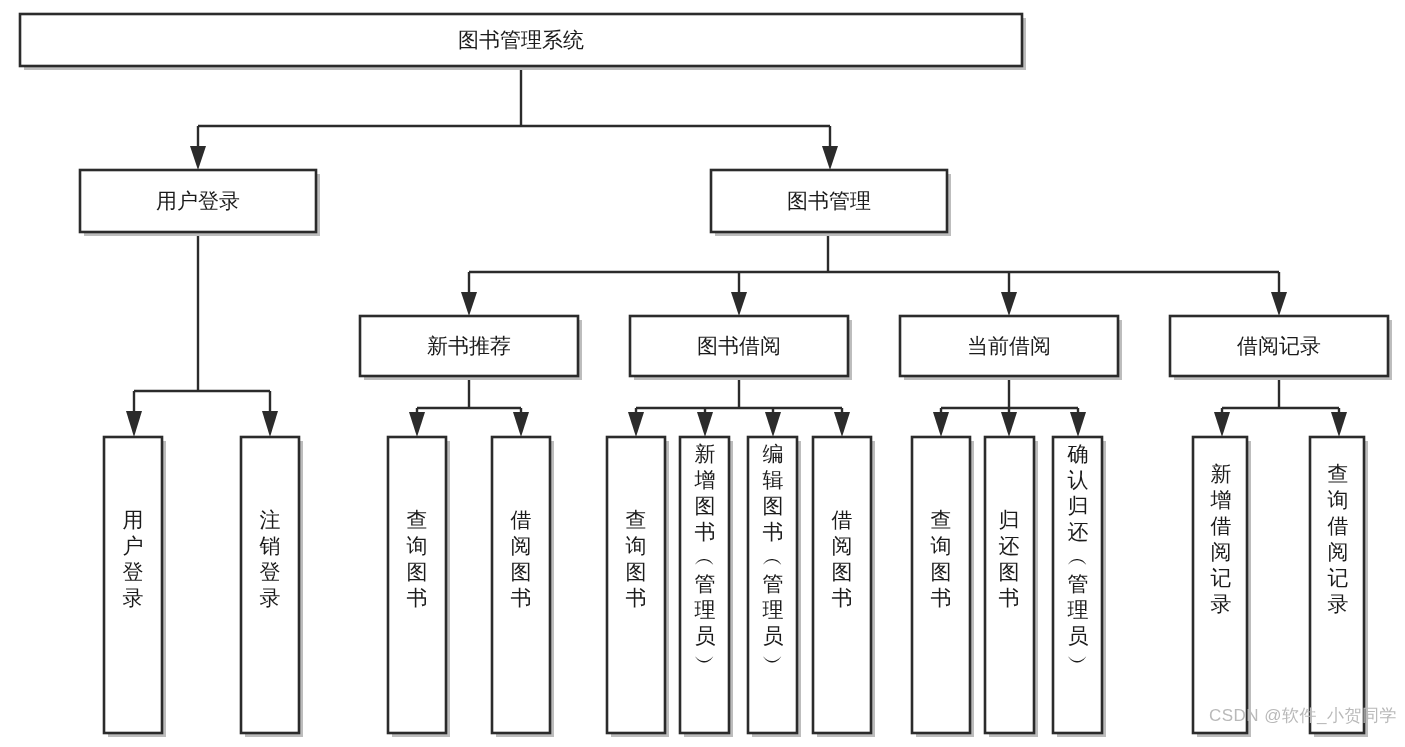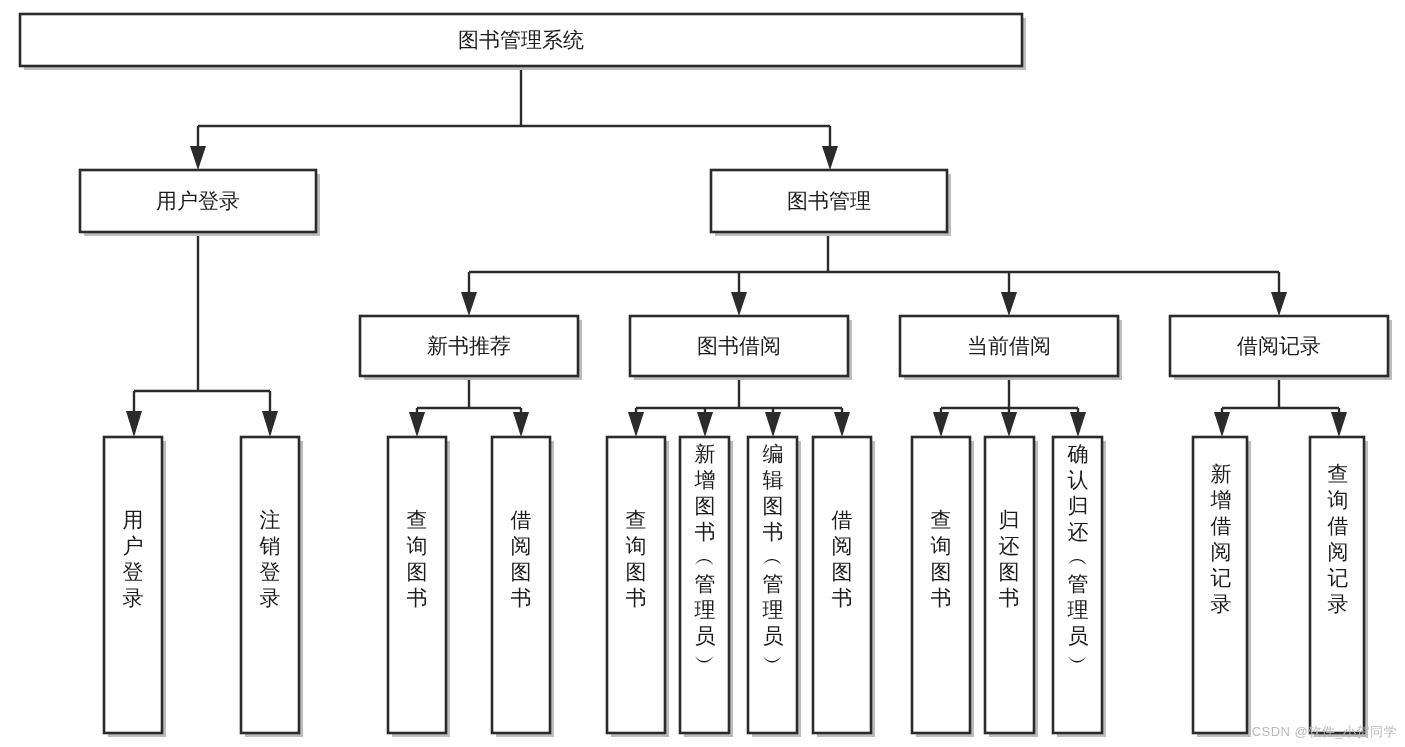--- a/index.html
+++ b/index.html
@@ -54,23 +54,23 @@
     stroke-width: 2.4;
     fill: none;
   }
   .arrow-head {
     fill: #2b2b2b;
     stroke: none;
   }
   .watermark {
     position: absolute;
     right: 8px;
-    bottom: 6px;
-    font-family: "Liberation Sans", "DejaVu Sans", sans-serif;
-    font-size: 13px;
+    bottom: 20px;
+    font-family: "Liberation Sans", "DejaVu Sans", sans-serif;
+    font-size: 17px;
     color: #b9b9b9;
     letter-spacing: 0.5px;
     white-space: nowrap;
     user-select: none;
   }
 </style>
 </head>
 <body>
 
 <div id="diagram-root">

